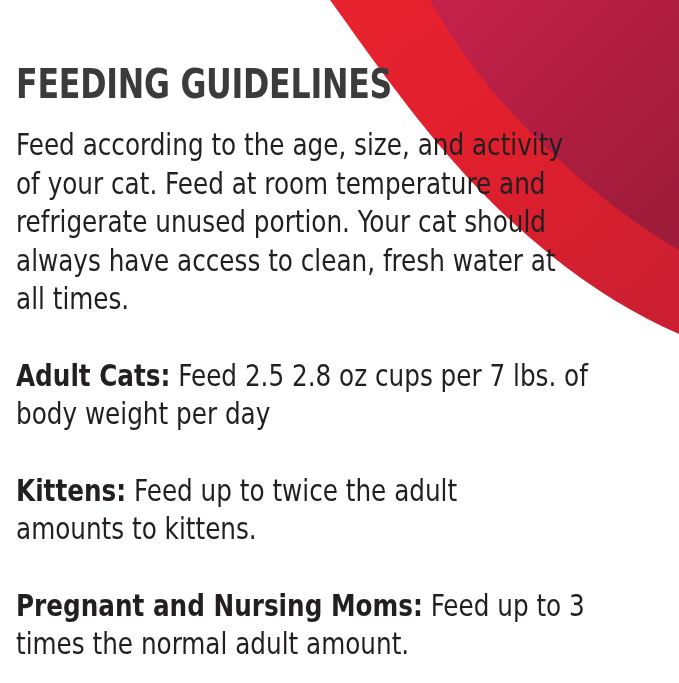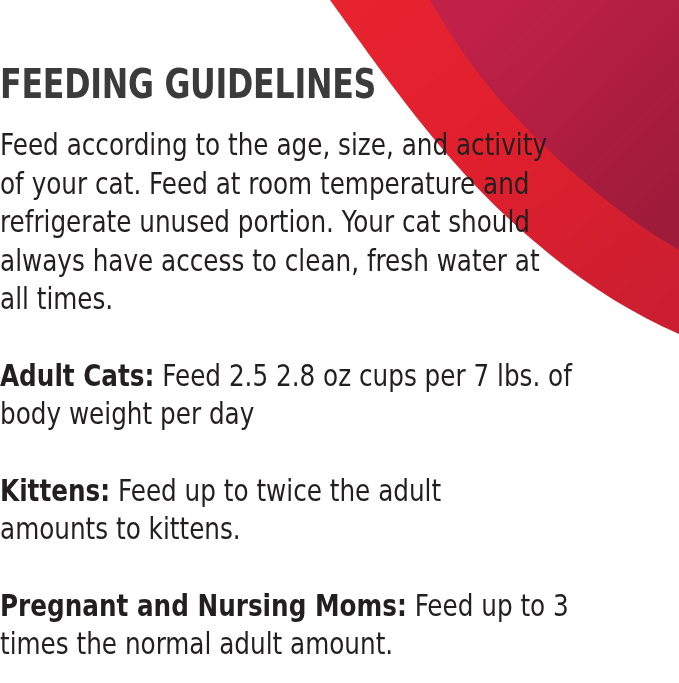--- a/index.html
+++ b/index.html
@@ -27,21 +27,21 @@
     top: 0;
     left: 0;
     width: 679px;
     height: 683px;
     pointer-events: none;
   }
 
   
   .content {
     position: absolute;
-    left: 0;
+    left: 16px;
     top: 0;
     width: 660px;
     z-index: 3;
   }
   .section-title {
     margin: 0;
     padding-top: 64px;
     font-family: "DejaVu Sans Condensed", "Liberation Sans Narrow", "Liberation Sans", sans-serif;
     font-size: 40px;
     font-weight: bold;

